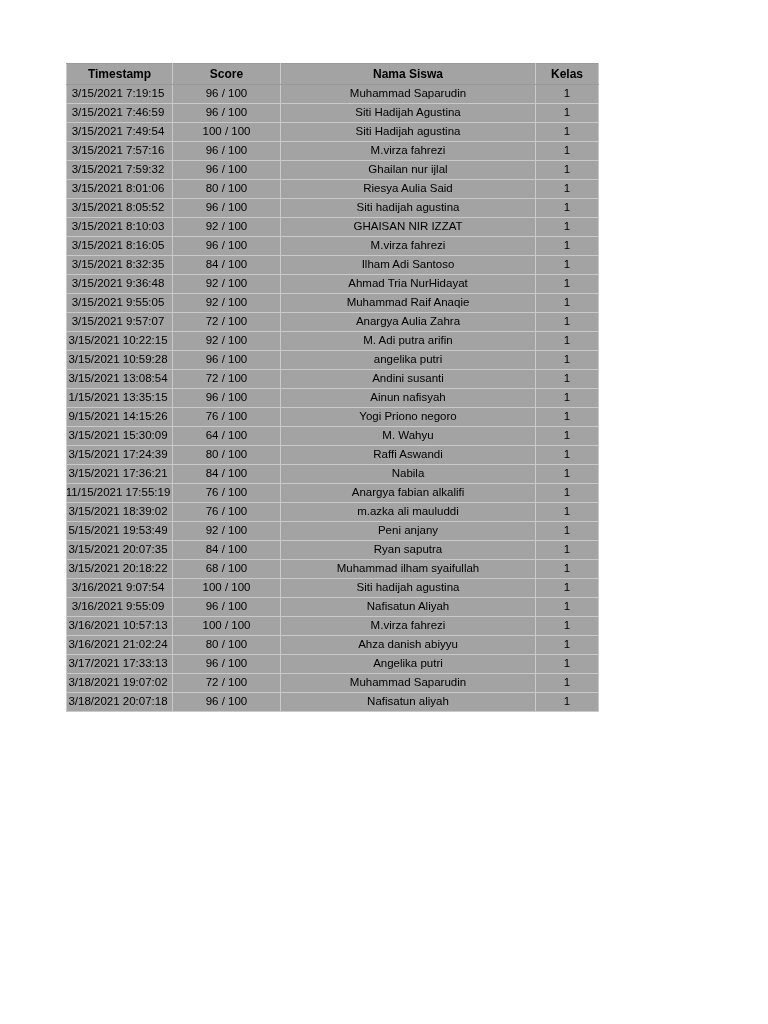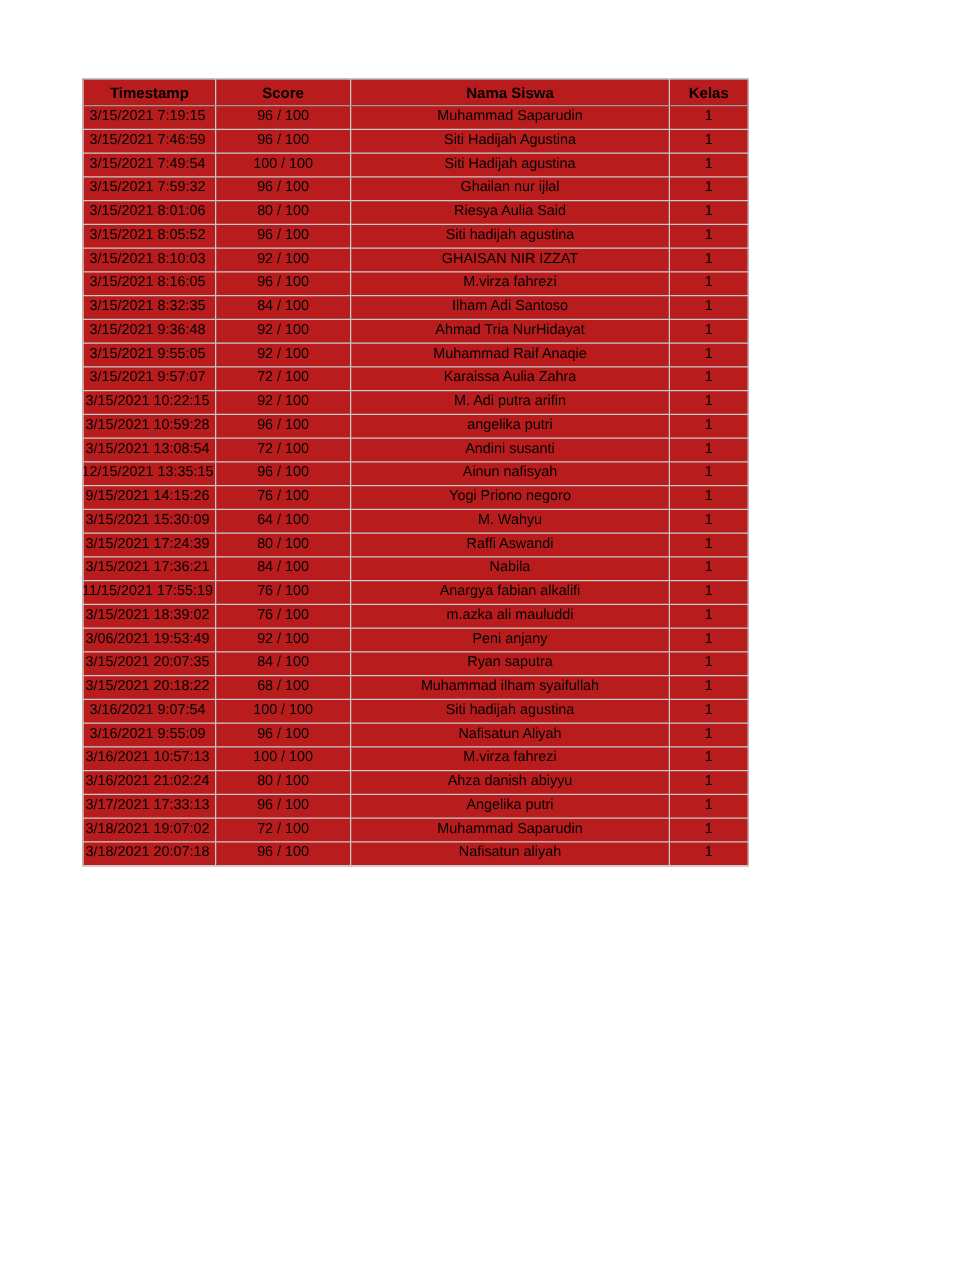--- a/index.html
+++ b/index.html
@@ -15,21 +15,21 @@
     -webkit-font-smoothing: antialiased;
   }
 
   #sheet-table {
     position: absolute;
     left: 66px;
     top: 63px;
     width: 532px;
     border-collapse: collapse;
     table-layout: fixed;
-    background: #b91c1c;
+    background: #a3a3a3;
   }
 
   #sheet-table col.col-timestamp { width: 106px; }
   #sheet-table col.col-score     { width: 108px; }
   #sheet-table col.col-nama      { width: 255px; }
   #sheet-table col.col-kelas     { width: 63px; }
 
   #sheet-table th,
   #sheet-table td {
     border: 1px solid #c9c9c9;
@@ -119,20 +119,28 @@
       <tr>
         <td class="cell-timestamp">
           <span class="clip">3/15/2021 7:49:54</span>
         </td>
         <td class="cell-score">100 / 100</td>
         <td class="cell-nama">Siti Hadijah agustina</td>
         <td class="cell-kelas">1</td>
       </tr>
       <tr>
         <td class="cell-timestamp">
+          <span class="clip">3/15/2021 7:57:16</span>
+        </td>
+        <td class="cell-score">96 / 100</td>
+        <td class="cell-nama">M.virza fahrezi</td>
+        <td class="cell-kelas">1</td>
+      </tr>
+      <tr>
+        <td class="cell-timestamp">
           <span class="clip">3/15/2021 7:59:32</span>
         </td>
         <td class="cell-score">96 / 100</td>
         <td class="cell-nama">Ghailan nur ijlal</td>
         <td class="cell-kelas">1</td>
       </tr>
       <tr>
         <td class="cell-timestamp">
           <span class="clip">3/15/2021 8:01:06</span>
         </td>
@@ -186,21 +194,21 @@
         </td>
         <td class="cell-score">92 / 100</td>
         <td class="cell-nama">Muhammad Raif Anaqie</td>
         <td class="cell-kelas">1</td>
       </tr>
       <tr>
         <td class="cell-timestamp">
           <span class="clip">3/15/2021 9:57:07</span>
         </td>
         <td class="cell-score">72 / 100</td>
-        <td class="cell-nama">Karaissa Aulia Zahra</td>
+        <td class="cell-nama">Anargya Aulia Zahra</td>
         <td class="cell-kelas">1</td>
       </tr>
       <tr>
         <td class="cell-timestamp">
           <span class="clip">3/15/2021 10:22:15</span>
         </td>
         <td class="cell-score">92 / 100</td>
         <td class="cell-nama">M. Adi putra arifin</td>
         <td class="cell-kelas">1</td>
       </tr>
@@ -215,21 +223,21 @@
       <tr>
         <td class="cell-timestamp">
           <span class="clip">3/15/2021 13:08:54</span>
         </td>
         <td class="cell-score">72 / 100</td>
         <td class="cell-nama">Andini susanti</td>
         <td class="cell-kelas">1</td>
       </tr>
       <tr>
         <td class="cell-timestamp">
-          <span class="clip">12/15/2021 13:35:15</span>
+          <span class="clip">1/15/2021 13:35:15</span>
         </td>
         <td class="cell-score">96 / 100</td>
         <td class="cell-nama">Ainun nafisyah</td>
         <td class="cell-kelas">1</td>
       </tr>
       <tr>
         <td class="cell-timestamp">
           <span class="clip">9/15/2021 14:15:26</span>
         </td>
         <td class="cell-score">76 / 100</td>
@@ -271,21 +279,21 @@
       <tr>
         <td class="cell-timestamp">
           <span class="clip">3/15/2021 18:39:02</span>
         </td>
         <td class="cell-score">76 / 100</td>
         <td class="cell-nama">m.azka ali mauluddi</td>
         <td class="cell-kelas">1</td>
       </tr>
       <tr>
         <td class="cell-timestamp">
-          <span class="clip">3/06/2021 19:53:49</span>
+          <span class="clip">5/15/2021 19:53:49</span>
         </td>
         <td class="cell-score">92 / 100</td>
         <td class="cell-nama">Peni anjany</td>
         <td class="cell-kelas">1</td>
       </tr>
       <tr>
         <td class="cell-timestamp">
           <span class="clip">3/15/2021 20:07:35</span>
         </td>
         <td class="cell-score">84 / 100</td>

